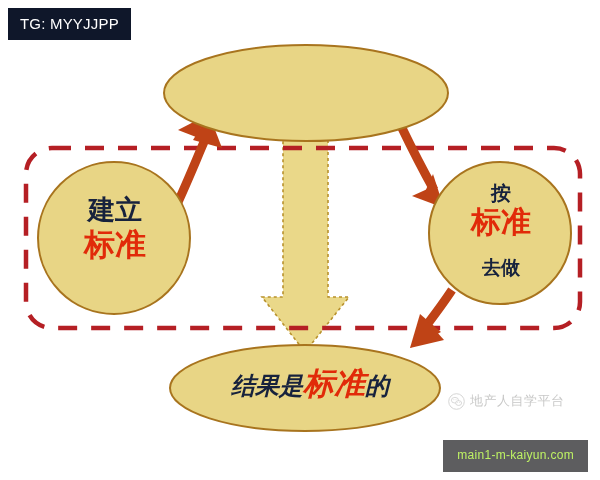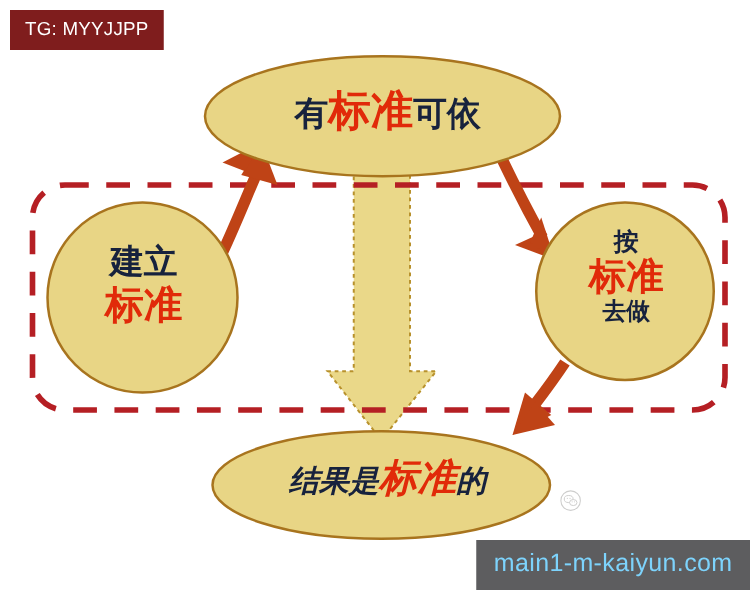--- a/index.html
+++ b/index.html
@@ -17,37 +17,37 @@
     height: 480px;
     background: #ffffff;
     overflow: hidden;
   }
 
   
   .tg-tag {
     position: absolute;
     left: 8px;
     top: 8px;
-    background: #7f1d1d;
+    background: #0f172a;
     color: #ffffff;
     font-size: 15px;
     line-height: 1;
     padding: 8px 12px 9px 12px;
     letter-spacing: 0.2px;
     white-space: nowrap;
   }
 
   
   .url-bar {
     position: absolute;
-    right: 0px;
+    right: 12px;
     bottom: 8px;
     background: #5d5d5f;
-    color: #7dd3fc;
-    font-size: 20px;
+    color: #bef264;
+    font-size: 12px;
     line-height: 1;
     padding: 9px 14px 11px 14px;
     letter-spacing: 0.3px;
     white-space: nowrap;
   }
 
   
   .watermark {
     position: absolute;
     left: 448px;
@@ -108,21 +108,21 @@
   #txt-left .l1 { font-size: 27px; display: block; }
   #txt-left .l2 { font-size: 31px; display: block; margin-top: 2px; }
 
   #txt-right {
     left: 436px;
     top: 182px;
     width: 130px;
   }
   #txt-right .l1 { font-size: 20px; display: block; }
   #txt-right .l2 { font-size: 30px; display: block; margin-top: 1px; }
-  #txt-right .l3 { font-size: 19px; display: block; margin-top: 0; }
+  #txt-right .l3 { font-size: 19px; display: block; margin-top: 18px; }
 
   #txt-bottom {
     left: 175px;
     top: 366px;
     width: 270px;
     font-size: 24px;
     font-style: italic;
   }
   #txt-bottom .big { font-size: 31px; }
 </style>
@@ -160,23 +160,20 @@
     </g>
   </svg>
 
   <svg class="layer" viewBox="0 0 600 480">
     <ellipse cx="306" cy="93" rx="142" ry="48" fill="#e8d585" stroke="#a8741e" stroke-width="2"></ellipse>
     <circle cx="114" cy="238" r="76" fill="#e8d585" stroke="#a8741e" stroke-width="2"></circle>
     <circle cx="500" cy="233" r="71" fill="#e8d585" stroke="#a8741e" stroke-width="2"></circle>
     <ellipse cx="305" cy="388" rx="135" ry="43" fill="#e8d585" stroke="#a8741e" stroke-width="2"></ellipse>
   </svg>
 
-  <div id="txt-top" class="node-text">
-    <span class="dark">有</span><span class="red big">标准</span><span class="dark">可依</span>
-  </div>
 
   <div id="txt-left" class="node-text">
     <span class="l1 dark">建立</span>
     <span class="l2 red">标准</span>
   </div>
 
   <div id="txt-right" class="node-text">
     <span class="l1 dark">按</span>
     <span class="l2 red">标准</span>
     <span class="l3 dark">去做</span>
@@ -189,18 +186,19 @@
   <div class="watermark">
     <svg class="wm-icon" viewBox="0 0 24 24">
       <circle cx="12" cy="12" r="11" fill="none" stroke="#8a8a88" stroke-width="1.2"></circle>
       <ellipse cx="9.8" cy="10.2" rx="5" ry="4" fill="none" stroke="#8a8a88" stroke-width="1.1"></ellipse>
       <ellipse cx="15" cy="14.2" rx="4.2" ry="3.4" fill="#ffffff" stroke="#8a8a88" stroke-width="1.1"></ellipse>
       <circle cx="8.3" cy="9.4" r="0.7" fill="#8a8a88"></circle>
       <circle cx="11.3" cy="9.4" r="0.7" fill="#8a8a88"></circle>
       <circle cx="13.7" cy="13.4" r="0.6" fill="#8a8a88"></circle>
       <circle cx="16.3" cy="13.4" r="0.6" fill="#8a8a88"></circle>
     </svg>
+    <span class="wm-text">地产人自学平台</span>
   </div>
 
   <div class="tg-tag">TG: MYYJJPP</div>
   <div class="url-bar">main1-m-kaiyun.com</div>
 
 </div>
 
 </body></html>

